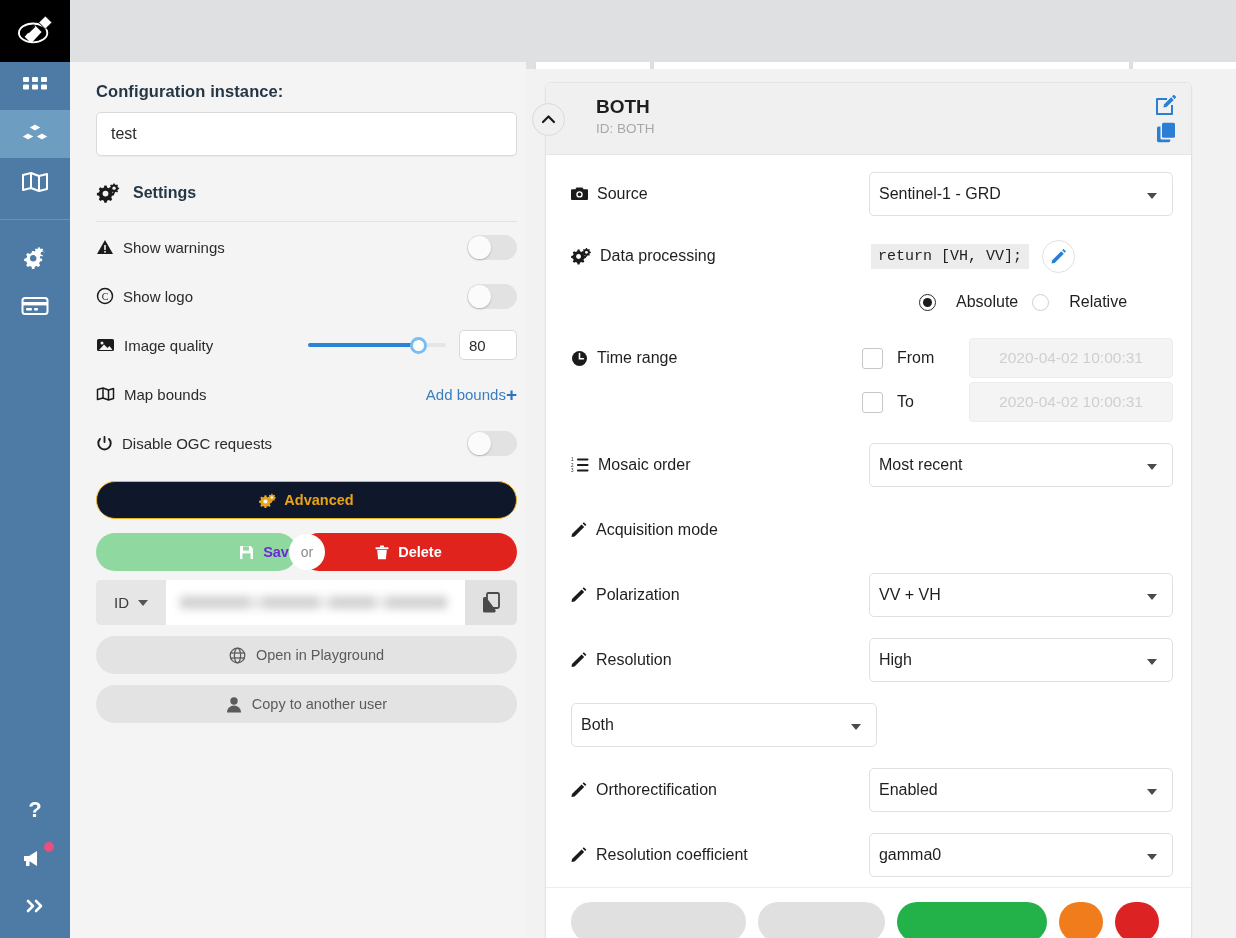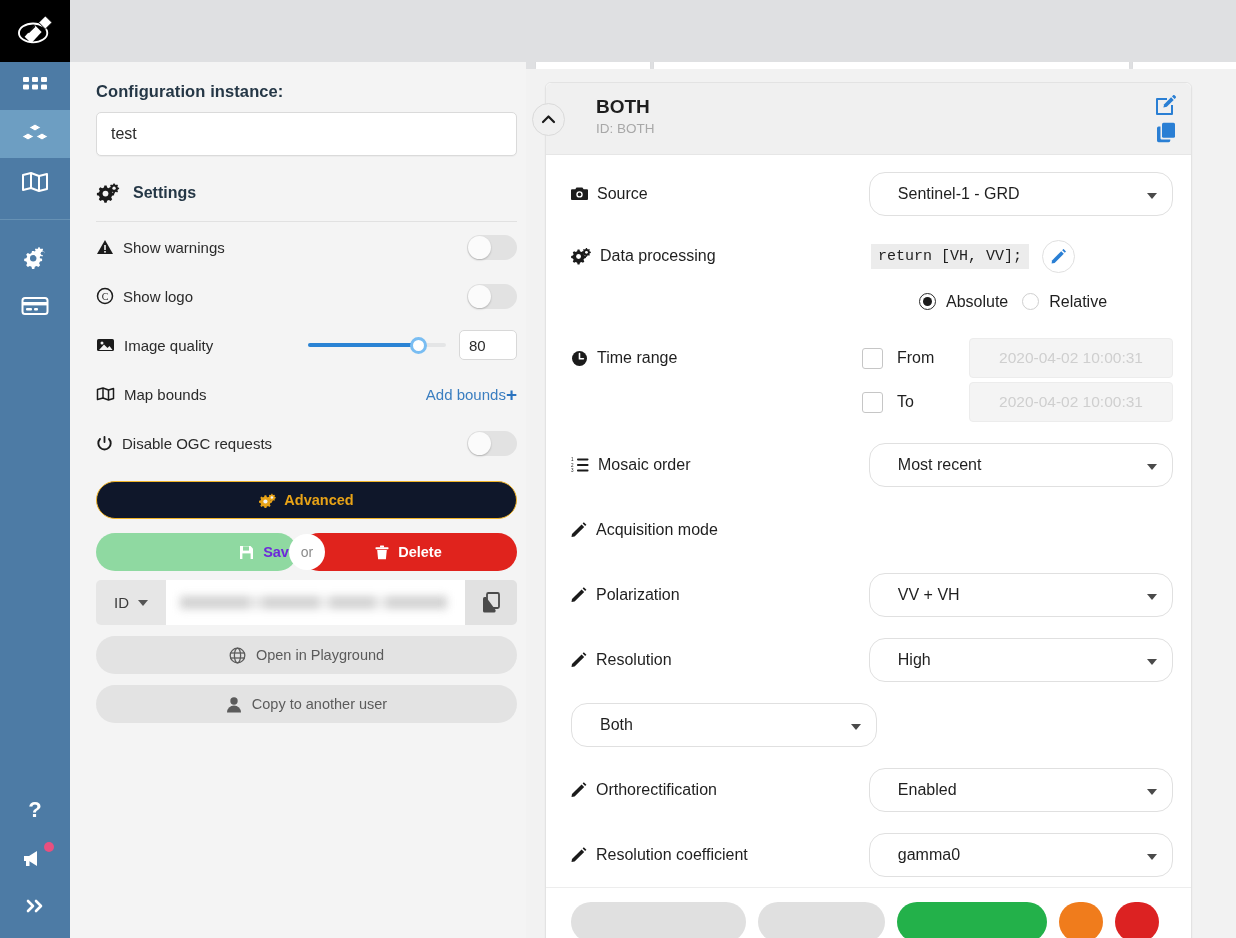--- a/index.html
+++ b/index.html
@@ -200,42 +200,42 @@
     position: absolute; right: 14px; top: 12px;
     display: flex; flex-direction: column; gap: 6px; color: #2a7fd4;
   }
   .card-body { padding: 6px 0 16px 0; }
   .frow { display: flex; align-items: center; min-height: 65px; padding: 0 18px 0 25px; }
   .frow .flabel {
     width: 300px; display: flex; align-items: center; gap: 9px;
     font-size: 16px; color: #1f1f1f;
   }
   .select {
-    width: 306px; height: 44px; border: 1px solid #e0e0e0; border-radius: 16px;
-    background: #fff; display: flex; align-items: center; padding: 0 28px;
+    width: 306px; height: 44px; border: 1px solid #e0e0e0; border-radius: 5px;
+    background: #fff; display: flex; align-items: center; padding: 0 9px;
     font-size: 16px; color: #1f1f1f; position: relative;
   }
   .select .caret {
     position: absolute; right: 15px; top: 20px;
     width: 0; height: 0; border-left: 5px solid transparent;
     border-right: 5px solid transparent; border-top: 6px solid #4a4a4a;
   }
   .dp-wrap { display: flex; flex-direction: column; gap: 0; }
   .dp-line { display: flex; align-items: center; }
   .code-chip {
     background: #ececec; padding: 4px 7px; font-family: "Liberation Mono", monospace;
     font-size: 15px; color: #1f1f1f;
   }
   .pencil-btn {
     width: 33px; height: 33px; border-radius: 50%; border: 1px solid #e0e0e0;
     background: #fff; display: flex; align-items: center; justify-content: center;
     margin-left: 13px; color: #2a7fd4;
   }
   .radios { display: flex; align-items: center; gap: 14px; margin-top: 20px; margin-left: 48px; }
-  .radio { display: flex; align-items: flex-start; gap: 10px; font-size: 16px; color: #1f1f1f; }
+  .radio { display: flex; align-items: flex-end; gap: 20px; font-size: 16px; color: #1f1f1f; }
   .rdot {
     width: 17px; height: 17px; border-radius: 50%; border: 1.5px solid #2b2b2b;
     display: flex; align-items: center; justify-content: center;
   }
   .rdot.off { border-color: #cfcfcf; }
   .rdot .inner { width: 9px; height: 9px; border-radius: 50%; background: #1b1b1b; }
   .tr-rows { display: flex; flex-direction: column; gap: 4px; }
   .tr-line { display: flex; align-items: center; gap: 14px; }
   .cbox {
     width: 21px; height: 21px; border: 1.5px solid #c6c6c6; border-radius: 3px; background: #fff;

